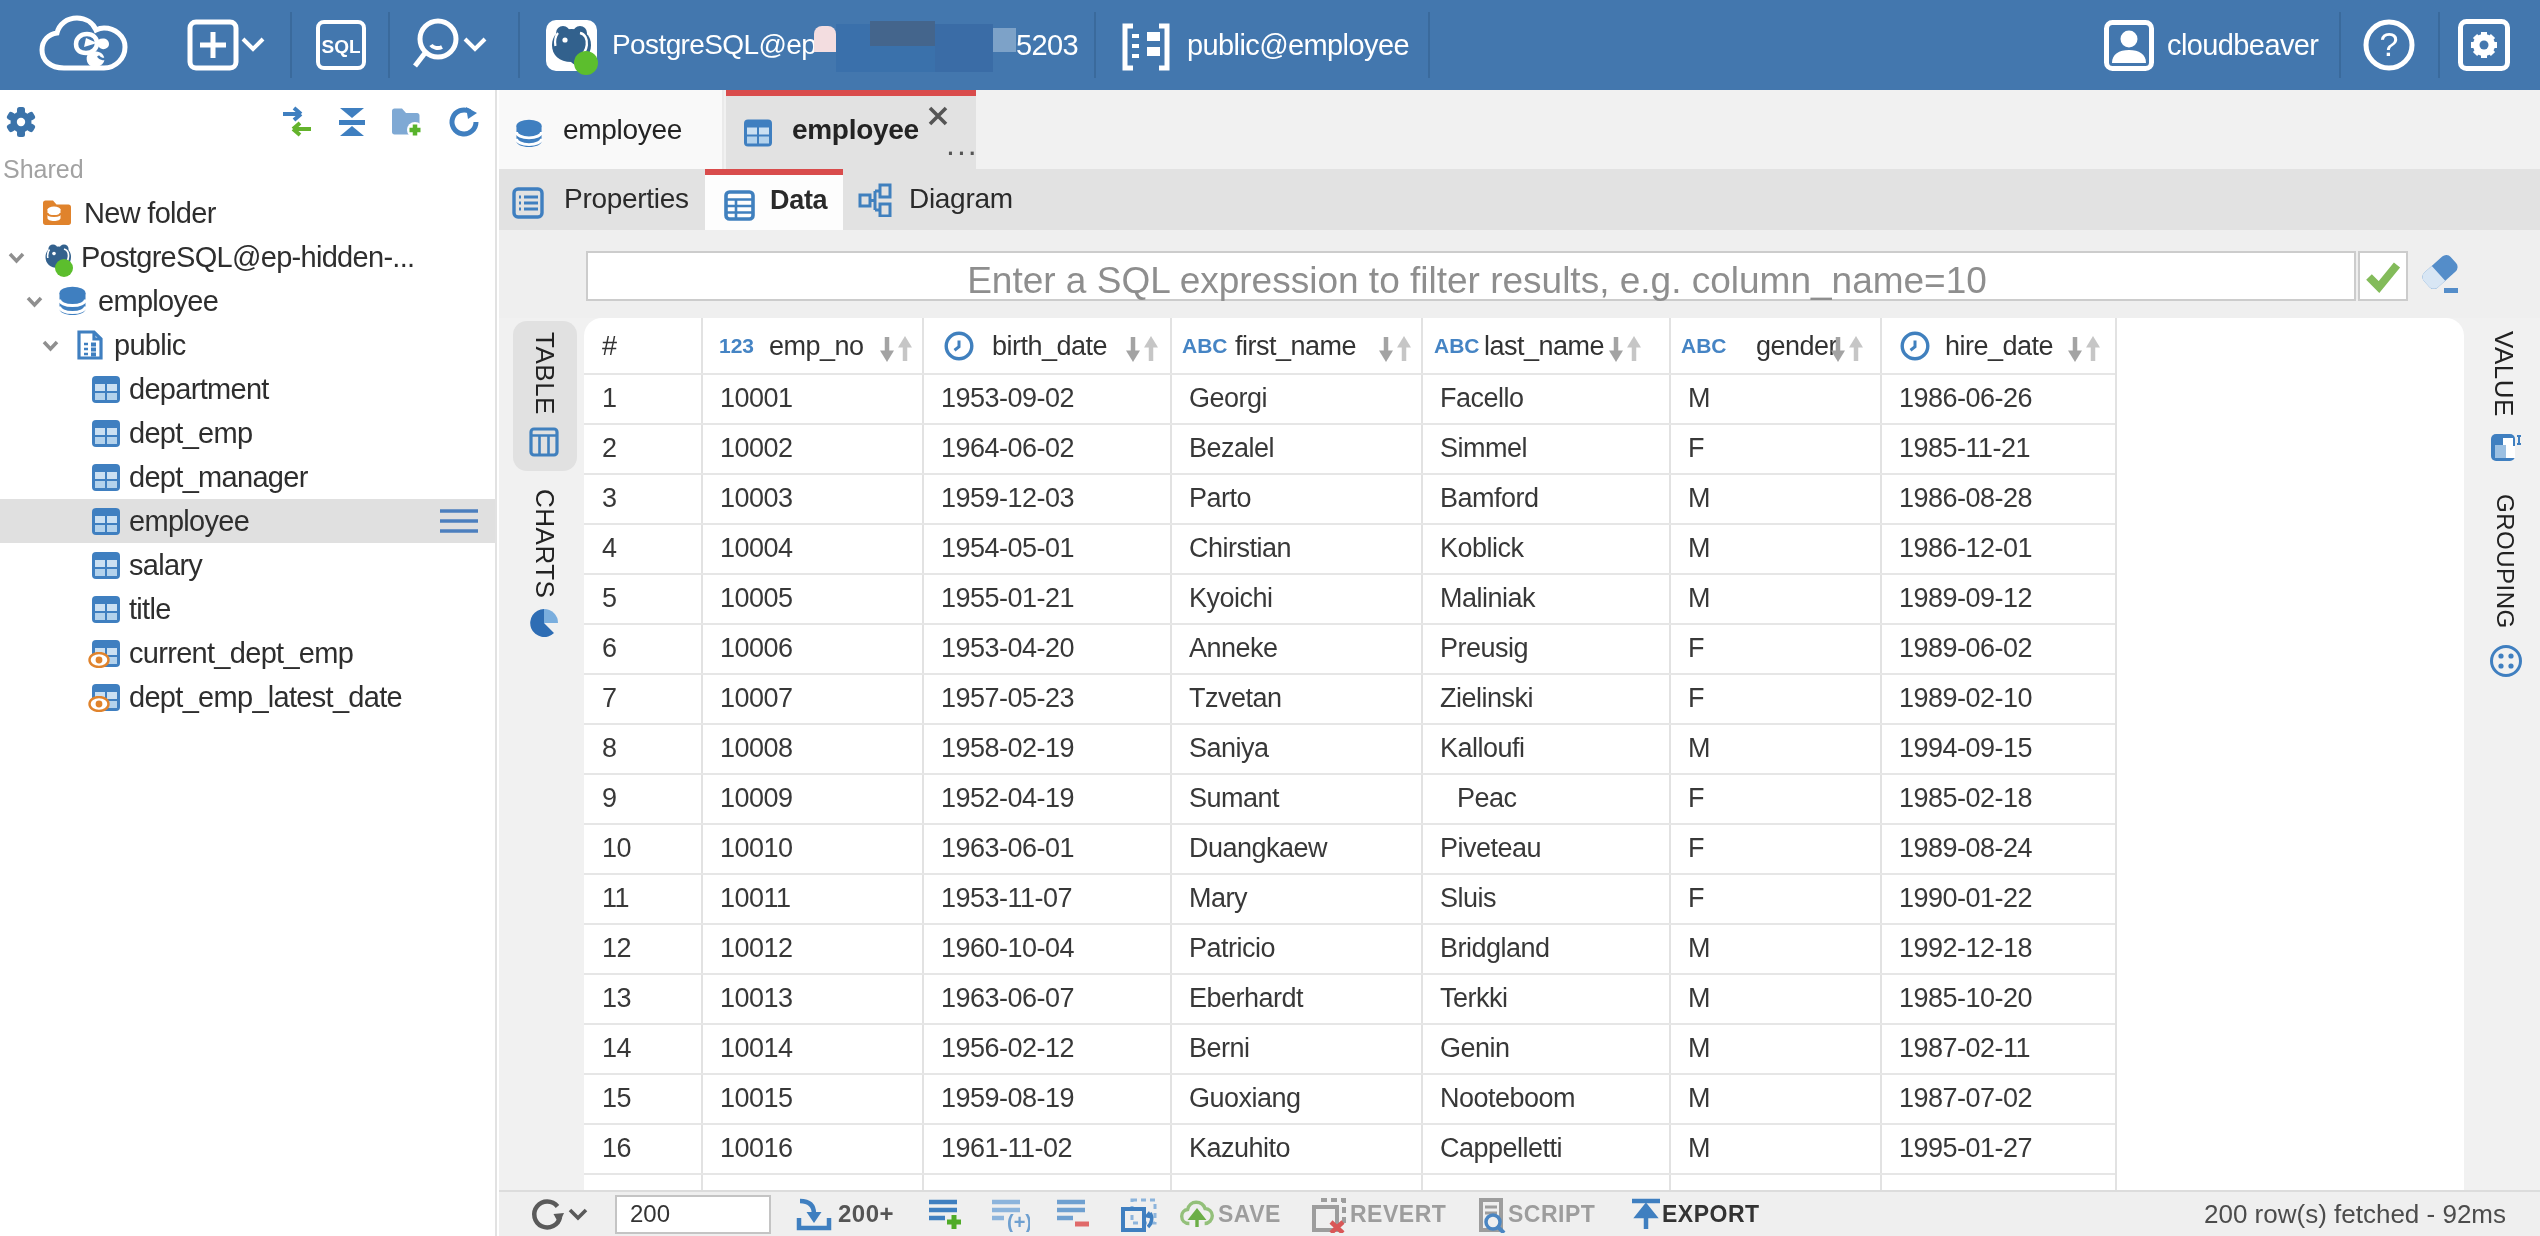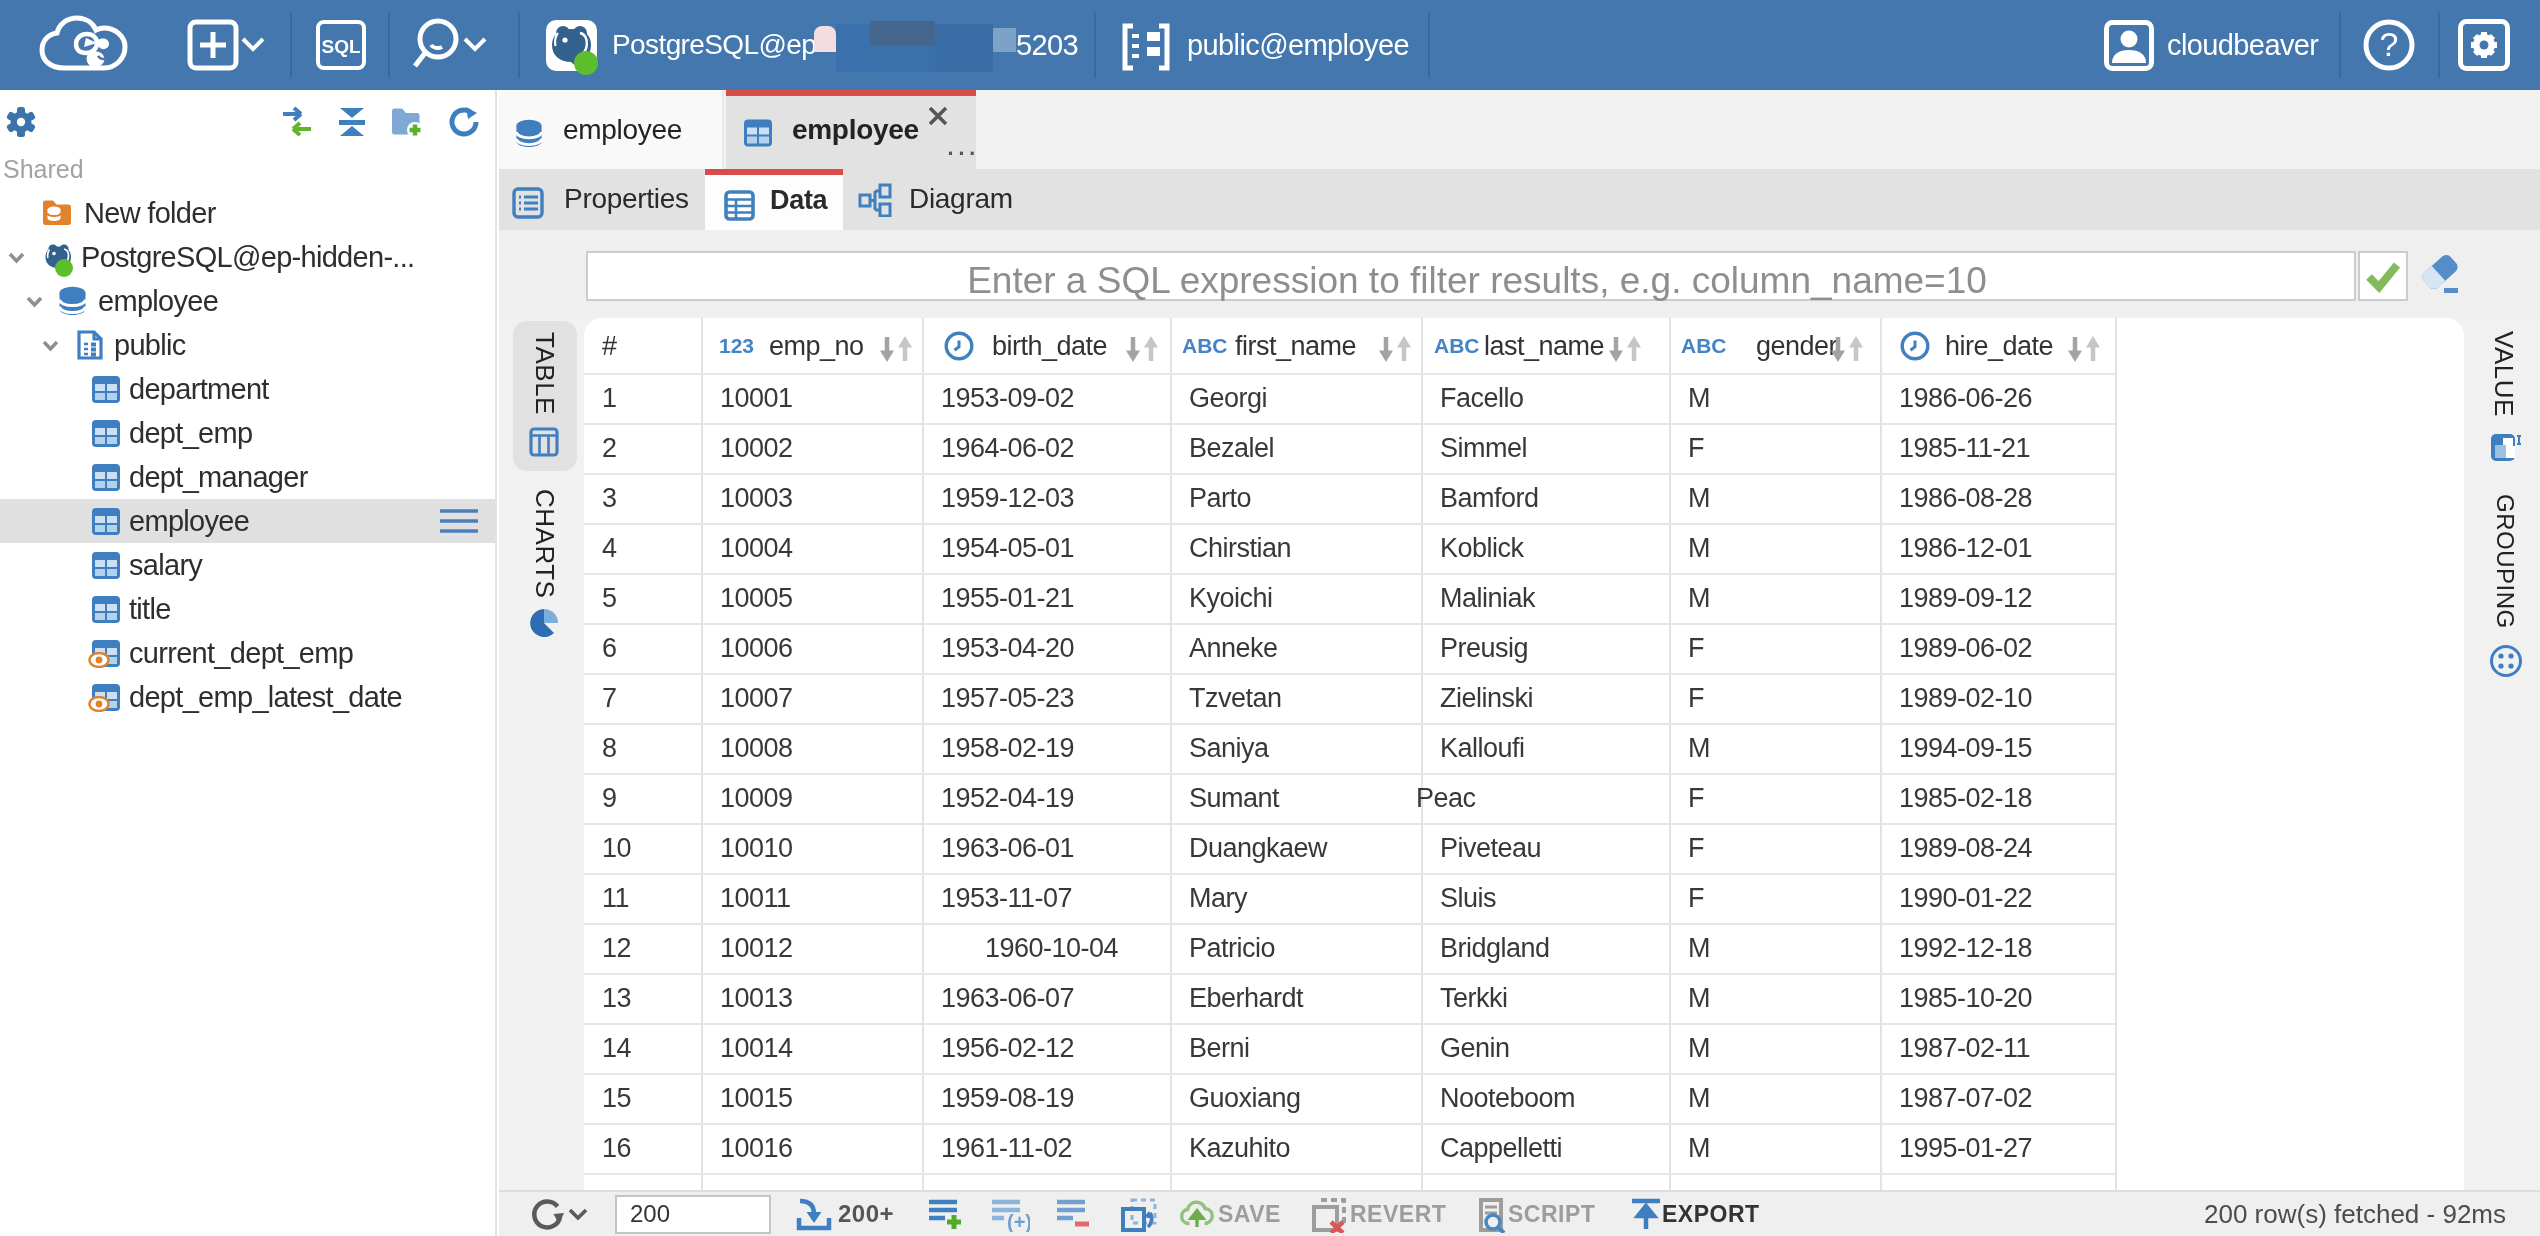--- a/index.html
+++ b/index.html
@@ -543,40 +543,40 @@
     <div class="gcell" style="left:136px;top:405px;">10008</div>
     <div class="gcell" style="left:357px;top:405px;">1958-02-19</div>
     <div class="gcell" style="left:605px;top:405px;">Saniya</div>
     <div class="gcell" style="left:856px;top:405px;">Kalloufi</div>
     <div class="gcell" style="left:1104px;top:405px;">M</div>
     <div class="gcell" style="left:1315px;top:405px;">1994-09-15</div>
     <div class="gcell" style="left:18px;top:455px;">9</div>
     <div class="gcell" style="left:136px;top:455px;">10009</div>
     <div class="gcell" style="left:357px;top:455px;">1952-04-19</div>
     <div class="gcell" style="left:605px;top:455px;">Sumant</div>
-    <div class="gcell" style="left:832px;top:455px;">Peac</div>
+    <div class="gcell" style="left:873px;top:455px;">Peac</div>
     <div class="gcell" style="left:1104px;top:455px;">F</div>
     <div class="gcell" style="left:1315px;top:455px;">1985-02-18</div>
     <div class="gcell" style="left:18px;top:505px;">10</div>
     <div class="gcell" style="left:136px;top:505px;">10010</div>
     <div class="gcell" style="left:357px;top:505px;">1963-06-01</div>
     <div class="gcell" style="left:605px;top:505px;">Duangkaew</div>
     <div class="gcell" style="left:856px;top:505px;">Piveteau</div>
     <div class="gcell" style="left:1104px;top:505px;">F</div>
     <div class="gcell" style="left:1315px;top:505px;">1989-08-24</div>
     <div class="gcell" style="left:18px;top:555px;">11</div>
     <div class="gcell" style="left:136px;top:555px;">10011</div>
     <div class="gcell" style="left:357px;top:555px;">1953-11-07</div>
     <div class="gcell" style="left:605px;top:555px;">Mary</div>
     <div class="gcell" style="left:856px;top:555px;">Sluis</div>
     <div class="gcell" style="left:1104px;top:555px;">F</div>
     <div class="gcell" style="left:1315px;top:555px;">1990-01-22</div>
     <div class="gcell" style="left:18px;top:605px;">12</div>
     <div class="gcell" style="left:136px;top:605px;">10012</div>
-    <div class="gcell" style="left:357px;top:605px;margin-left:44px;">1960-10-04</div>
+    <div class="gcell" style="left:357px;top:605px;">1960-10-04</div>
     <div class="gcell" style="left:605px;top:605px;">Patricio</div>
     <div class="gcell" style="left:856px;top:605px;">Bridgland</div>
     <div class="gcell" style="left:1104px;top:605px;">M</div>
     <div class="gcell" style="left:1315px;top:605px;">1992-12-18</div>
     <div class="gcell" style="left:18px;top:655px;">13</div>
     <div class="gcell" style="left:136px;top:655px;">10013</div>
     <div class="gcell" style="left:357px;top:655px;">1963-06-07</div>
     <div class="gcell" style="left:605px;top:655px;">Eberhardt</div>
     <div class="gcell" style="left:856px;top:655px;">Terkki</div>
     <div class="gcell" style="left:1104px;top:655px;">M</div>

